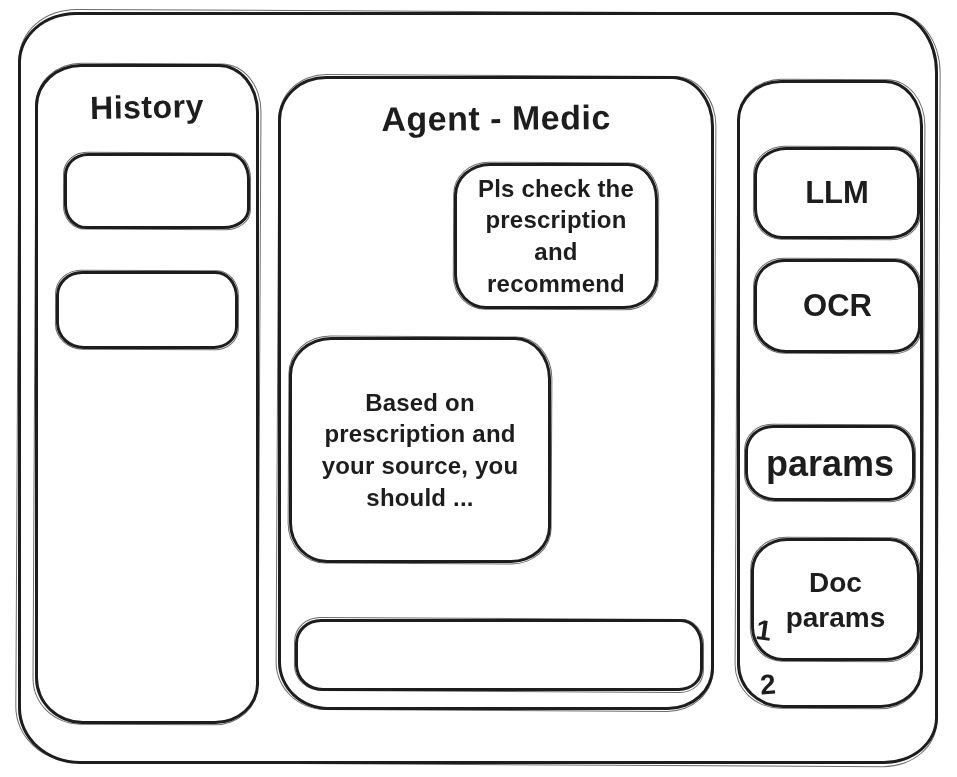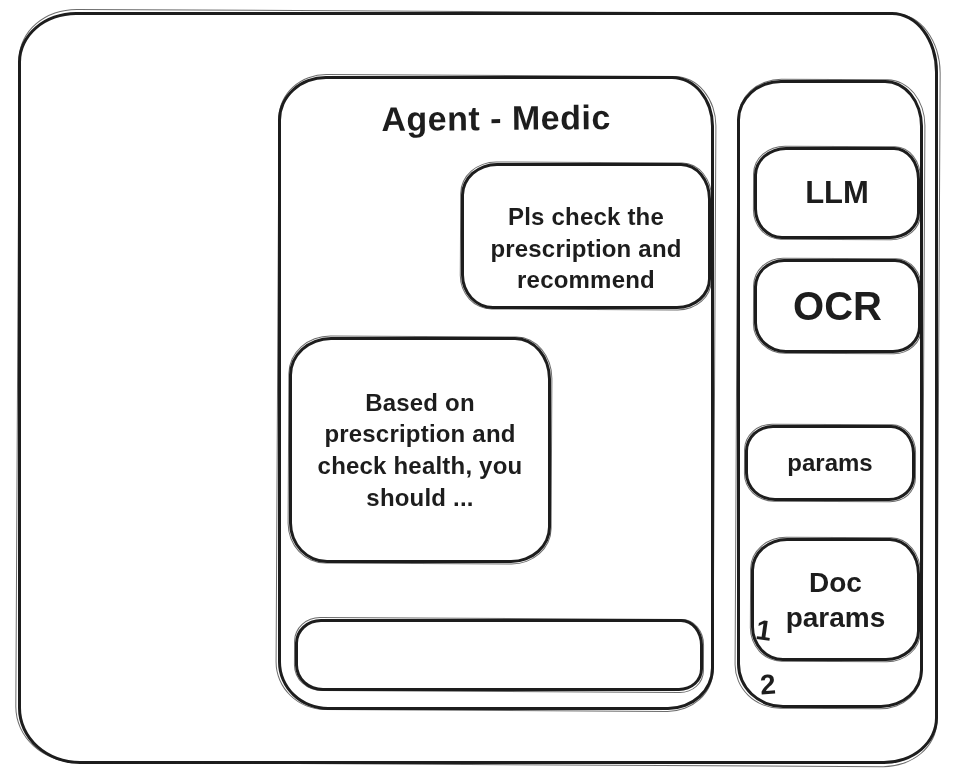--- a/index.html
+++ b/index.html
@@ -69,23 +69,22 @@
   }
   .bubble{
     display:flex;align-items:center;justify-content:center;
     text-align:center;
     font-size:24px;font-weight:700;
     line-height:1.32;
     letter-spacing:.2px;
     padding:10px 20px;
   }
   .bubble-user{
-    left:180px;top:84px;width:250px;height:146px;
+    left:173px;top:84px;width:204px;height:146px;
     border-radius:36px 30px 34px 32px / 32px 36px 30px 34px;
-    align-items:flex-end;
   }
   .bubble-assistant{
     left:8px;top:258px;width:262px;height:226px;
     border-radius:42px 36px 40px 38px / 38px 42px 36px 40px;
   }
   .input-bar{
     left:14px;top:540px;width:408px;height:72px;
     border-radius:26px 22px 24px 28px / 24px 26px 22px 26px;
   }
   .input-bar input{
@@ -104,26 +103,26 @@
     padding:4px 8px;
     margin-top:28px;
   }
   .btn-llm{
     left:14px;top:36px;width:166px;height:92px;
     font-size:31px;
     border-radius:32px 26px 30px 28px / 28px 32px 26px 30px;
   }
   .btn-ocr{
     left:14px;top:148px;width:167px;height:94px;
-    font-size:40px;
+    font-size:31px;
     border-radius:30px 26px 28px 32px / 28px 30px 26px 30px;
   }
   .btn-params{
     left:5px;top:314px;width:170px;height:76px;
-    font-size:24px;
+    font-size:36px;
     border-radius:28px 24px 26px 30px / 26px 28px 24px 28px;
     justify-content:center;
   }
   .btn-docsource{
     left:11px;top:427px;width:169px;height:123px;
     font-size:28px;
     border-radius:36px 30px 34px 32px / 32px 36px 30px 34px;
   }
   .doc-num{
     position:absolute;
@@ -135,31 +134,42 @@
   
   .rel{position:absolute;inset:0;}
 </style>
 </head>
 <body>
 
 <div class="stage">
 
   <div class="sk frame"></div>
 
+  <div class="sk panel-left">
+    <div class="rel">
+      <div class="panel-title history-title">History</div>
+      <div class="sk history-item-1">
+        <span></span>
+      </div>
+      <div class="sk history-item-2">
+        <span></span>
+      </div>
+    </div>
+  </div>
 
   <div class="sk panel-center">
     <div class="rel">
       <div class="panel-title chat-title">Agent - Medic</div>
 
       <div class="sk bubble bubble-user">
         <span>Pls check the prescription and recommend</span>
       </div>
 
       <div class="sk bubble bubble-assistant">
-        <span>Based on prescription and check health, you should ...</span>
+        <span>Based on prescription and your source, you should ...</span>
       </div>
 
       <div class="sk input-bar">
         <input type="text" value="" style="">
       </div>
     </div>
   </div>
 
   <div class="sk panel-right">
     <div class="rel">

